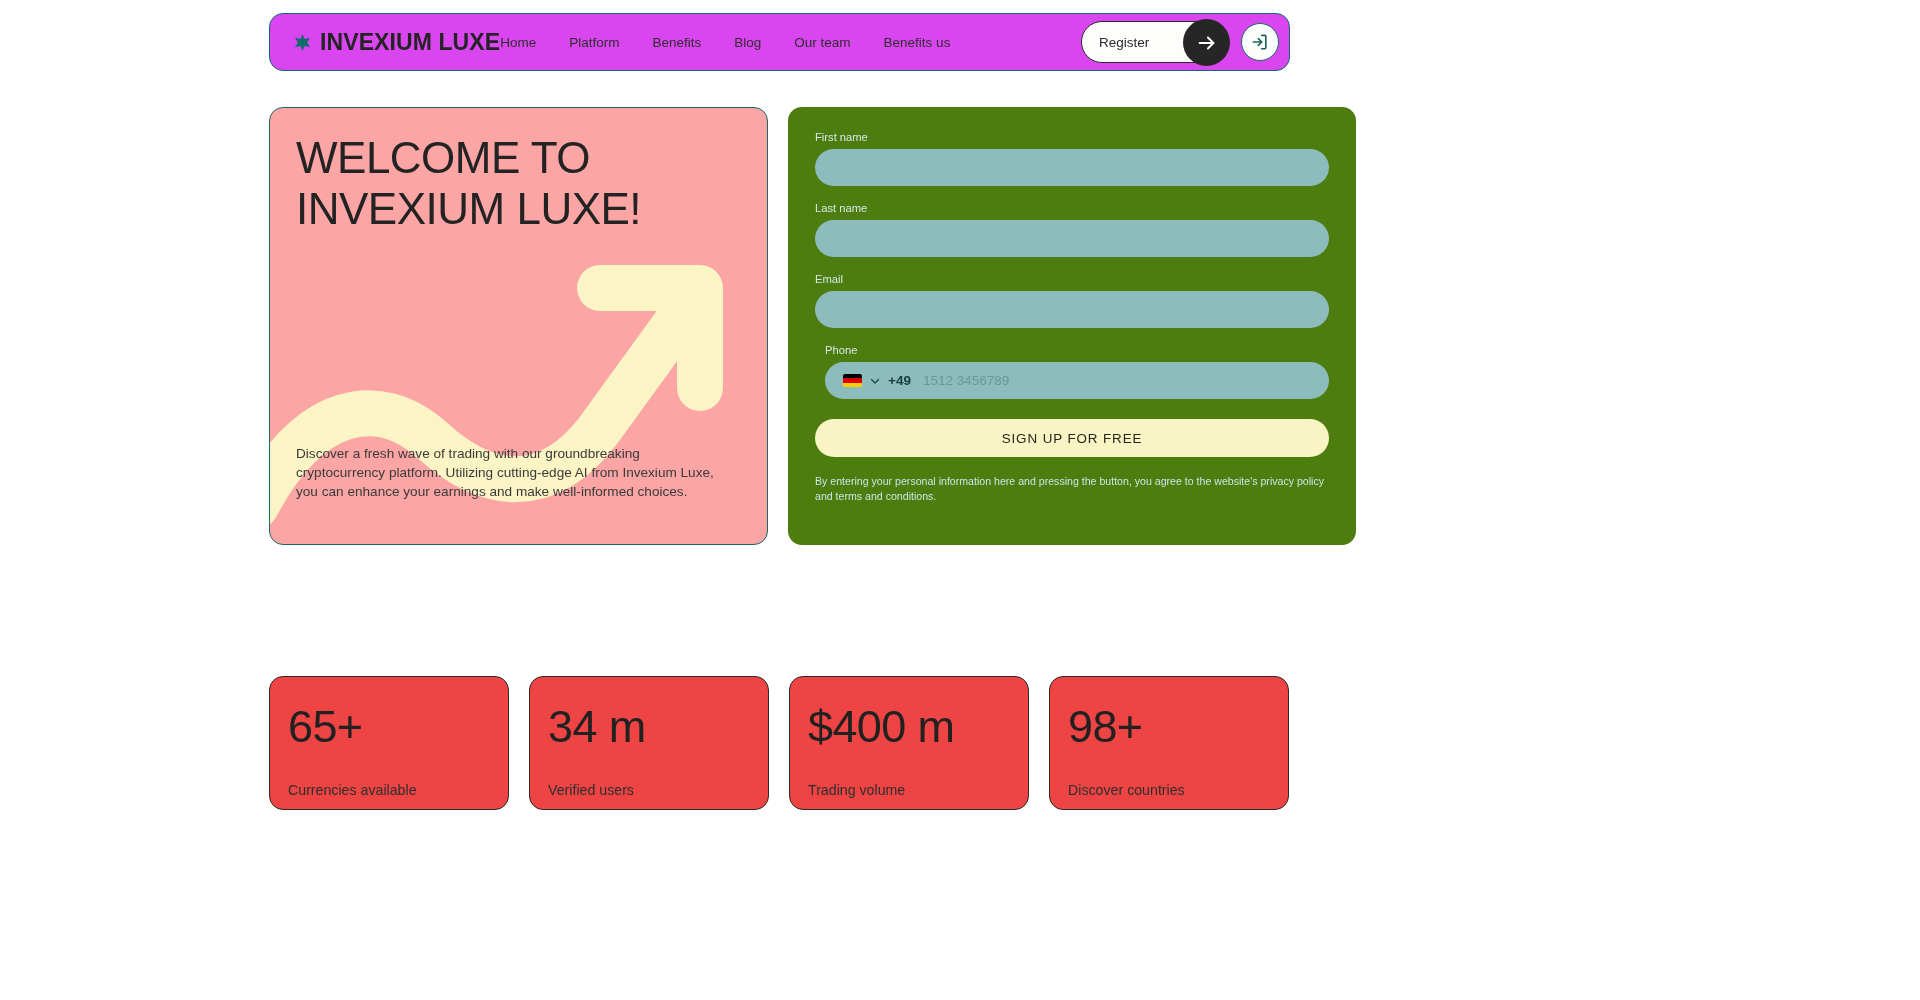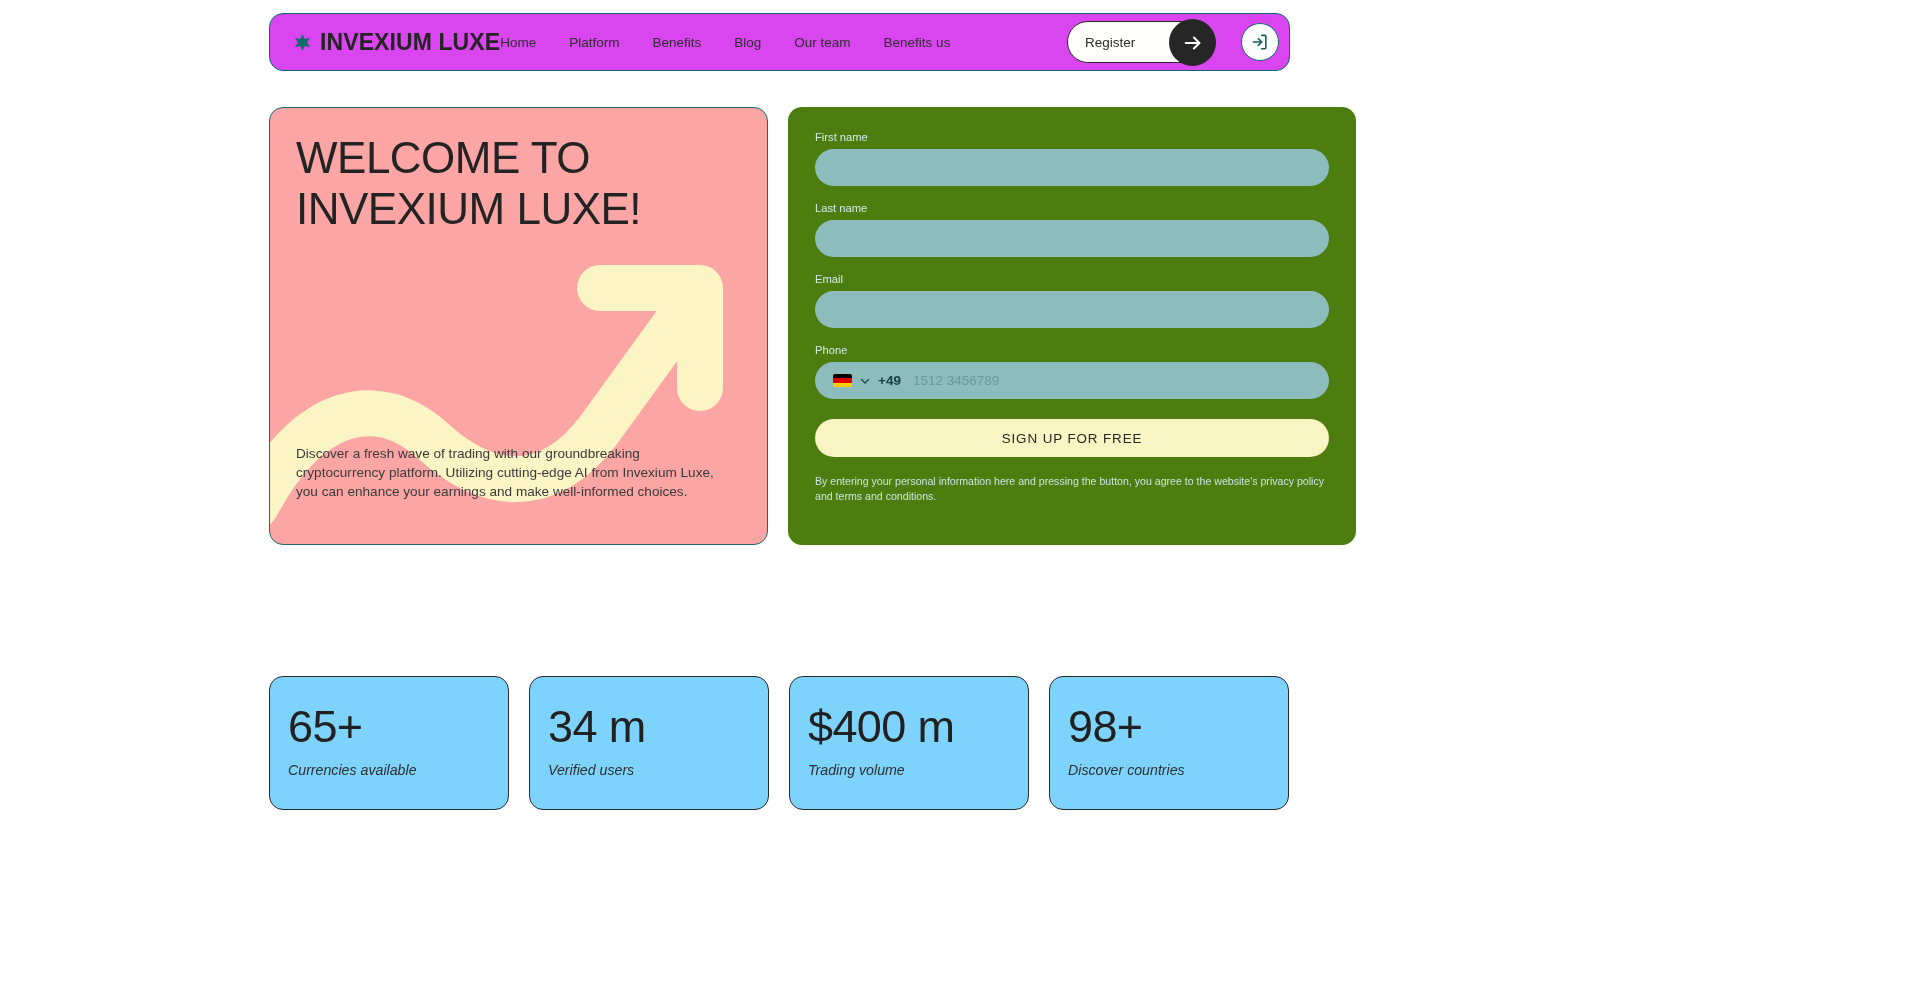--- a/index.html
+++ b/index.html
@@ -64,21 +64,21 @@
     color: #2e2e2e;
     text-decoration: none;
     white-space: nowrap;
     cursor: pointer;
   }
 
   .header-right {
     margin-left: auto;
     display: flex;
     align-items: center;
-    gap: 26px;
+    gap: 12px;
   }
 
   .register-pill {
     position: relative;
     width: 148px;
     height: 42px;
     border: 1px solid #2b2b2b;
     border-radius: 21px;
     display: flex;
     align-items: center;
@@ -190,21 +190,21 @@
     outline: none;
     padding: 0 18px;
     font-family: "Liberation Sans", sans-serif;
     font-size: 13.5px;
     color: #13403f;
     display: block;
   }
   .field-input::placeholder { color: #5e8a8a; }
 
   .field-group { margin-bottom: 16px; }
-  .field-group.phone { margin-bottom: 20px; }
+  .field-group.phone { margin-bottom: 20px; margin-left: 10px; }
 
   .phone-row {
     width: 100%;
     height: 37px;
     border-radius: 19px;
     background: #8cbcbc;
     display: flex;
     align-items: center;
     padding: 0 14px 0 18px;
     gap: 7px;
@@ -270,37 +270,36 @@
     top: 676px;
     width: 1021px;
     display: flex;
     gap: 20px;
   }
   .stat-card {
     width: 240px;
     height: 134px;
     border: 1px solid #2a2a2a;
     border-radius: 14px;
-    background: #7dd3fc;
+    background: #ef4444;
     padding: 26px 18px 0 18px;
   }
   .stat-value {
     font-size: 45px;
     font-weight: 500;
     letter-spacing: -0.6px;
     color: #212121;
     line-height: 47px;
     white-space: nowrap;
   }
   .stat-label {
-    margin-top: 12px;
+    margin-top: 32px;
     font-size: 14.2px;
     color: #2e2e2e;
     white-space: nowrap;
-    font-style: italic;
   }
 </style>
 </head>
 <body>
 
 <div class="page">
 
   <div class="header">
 
     <div class="brand">

